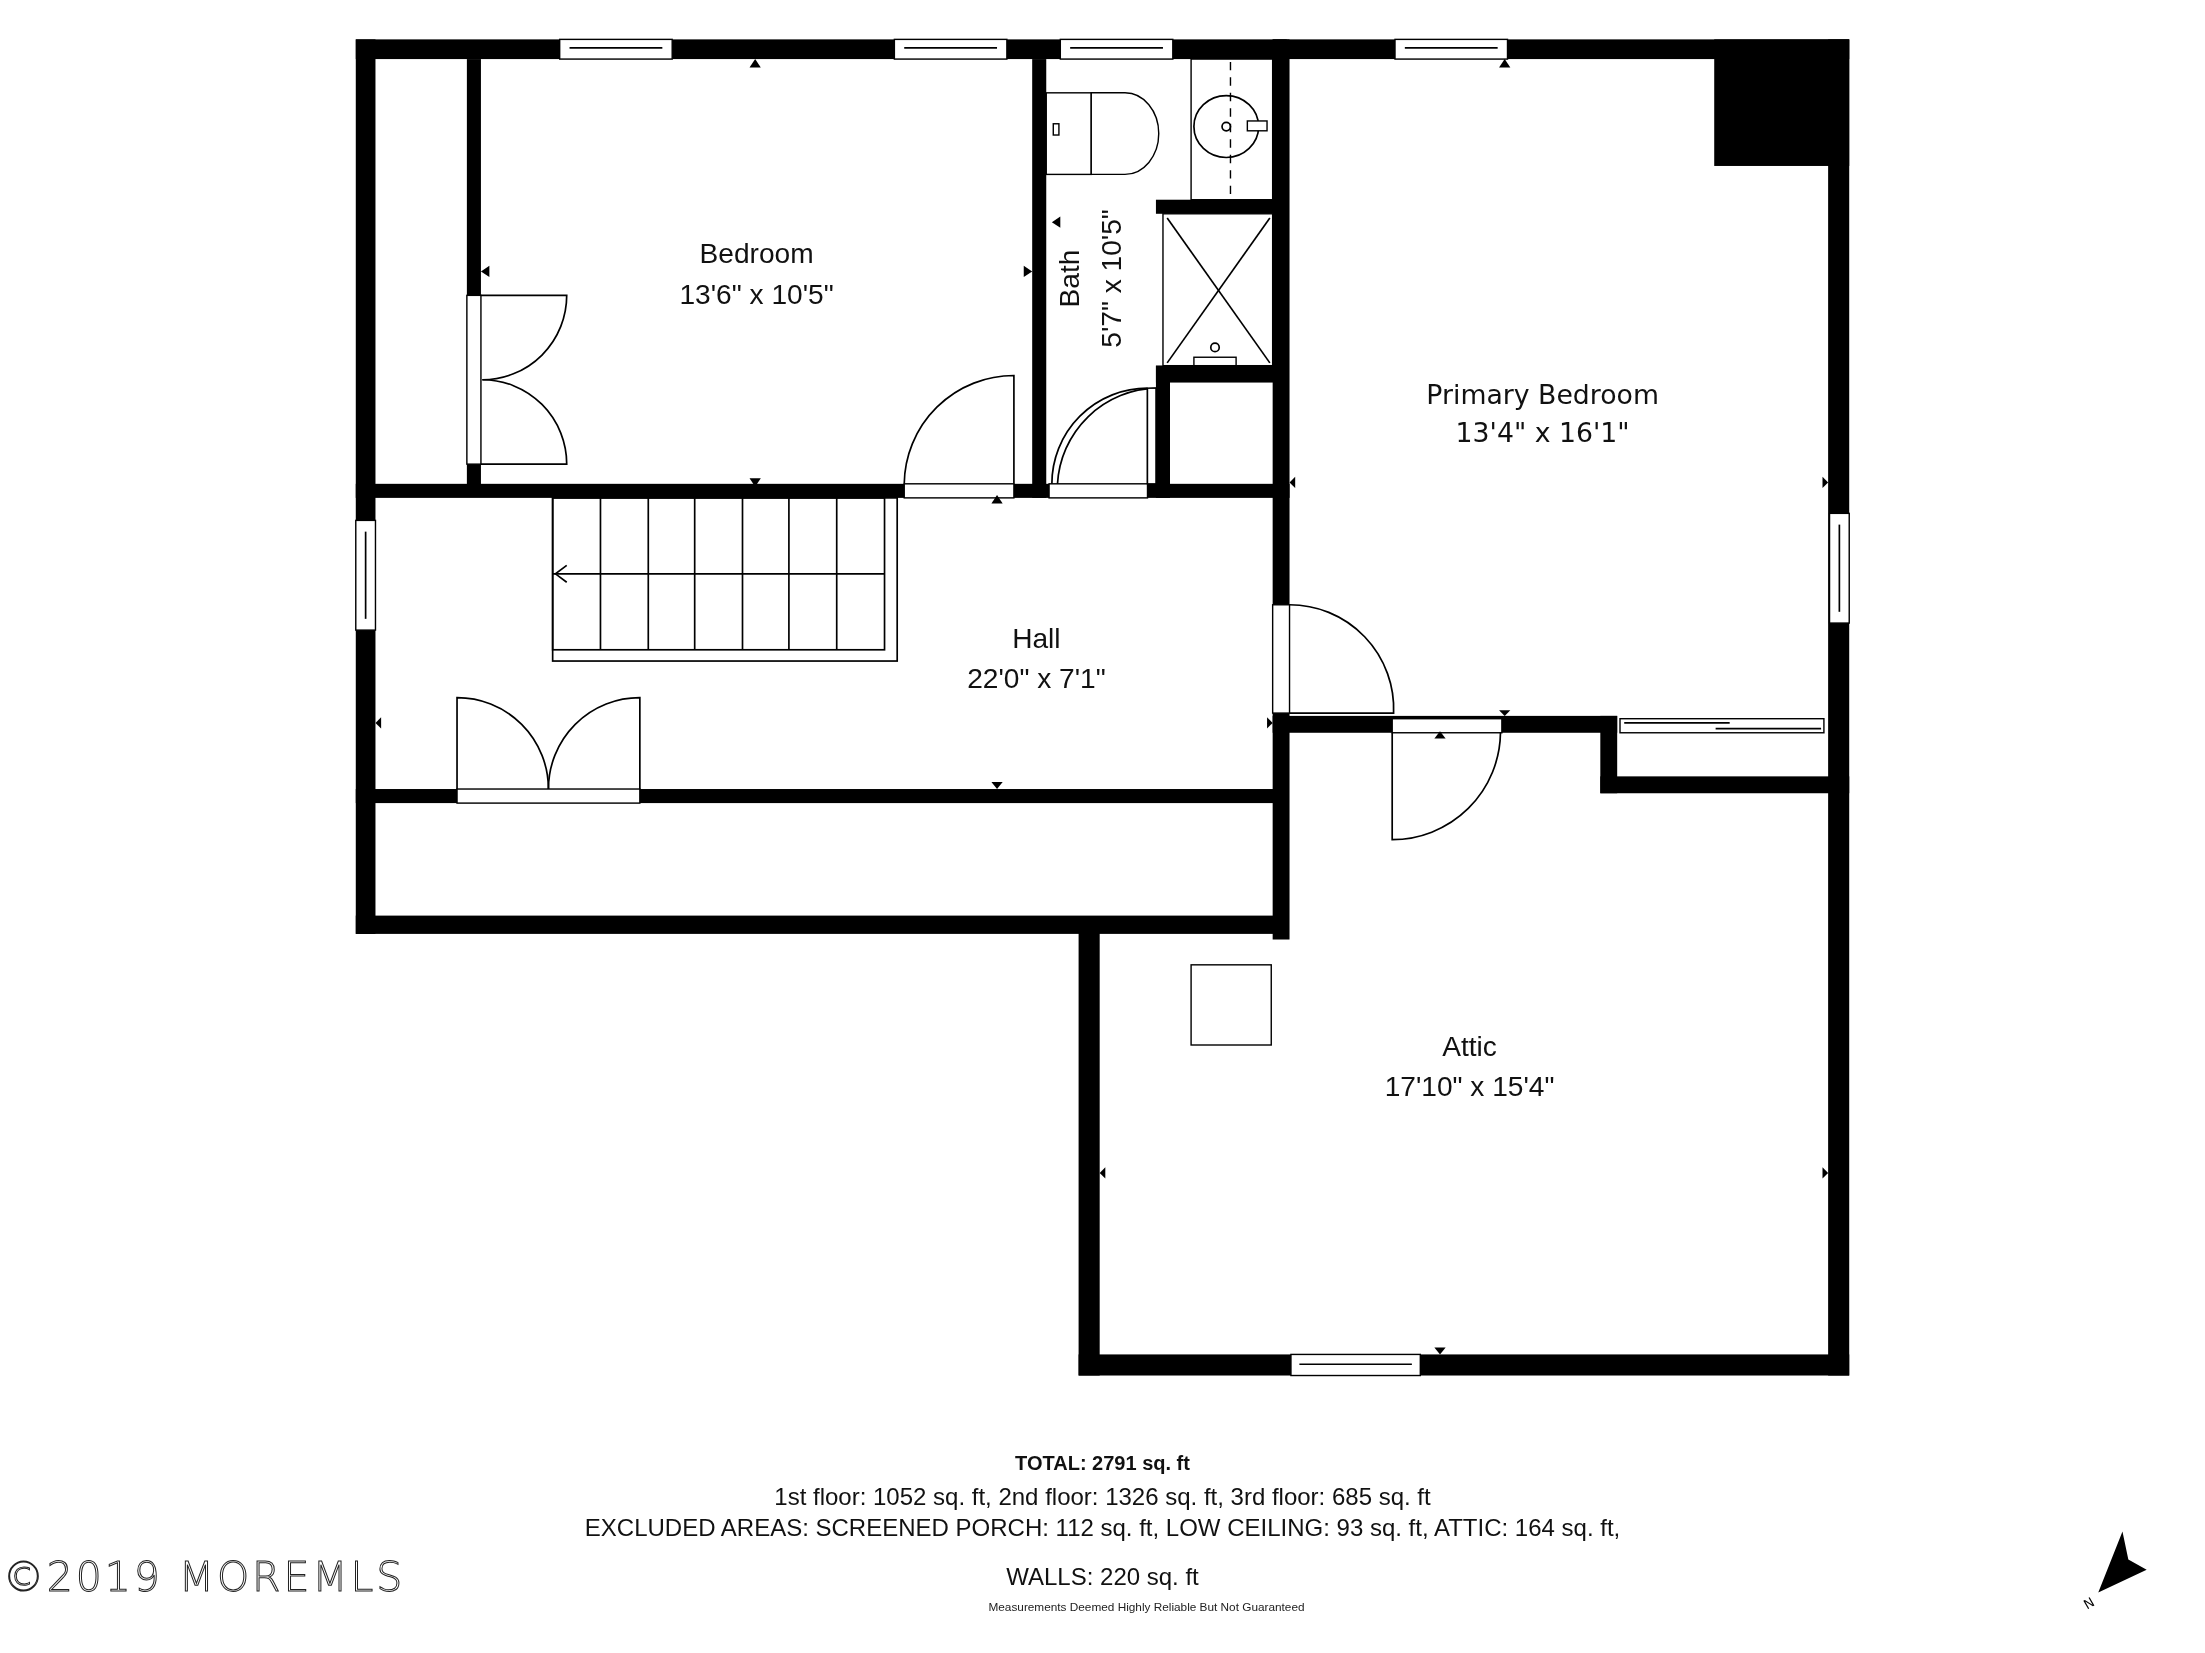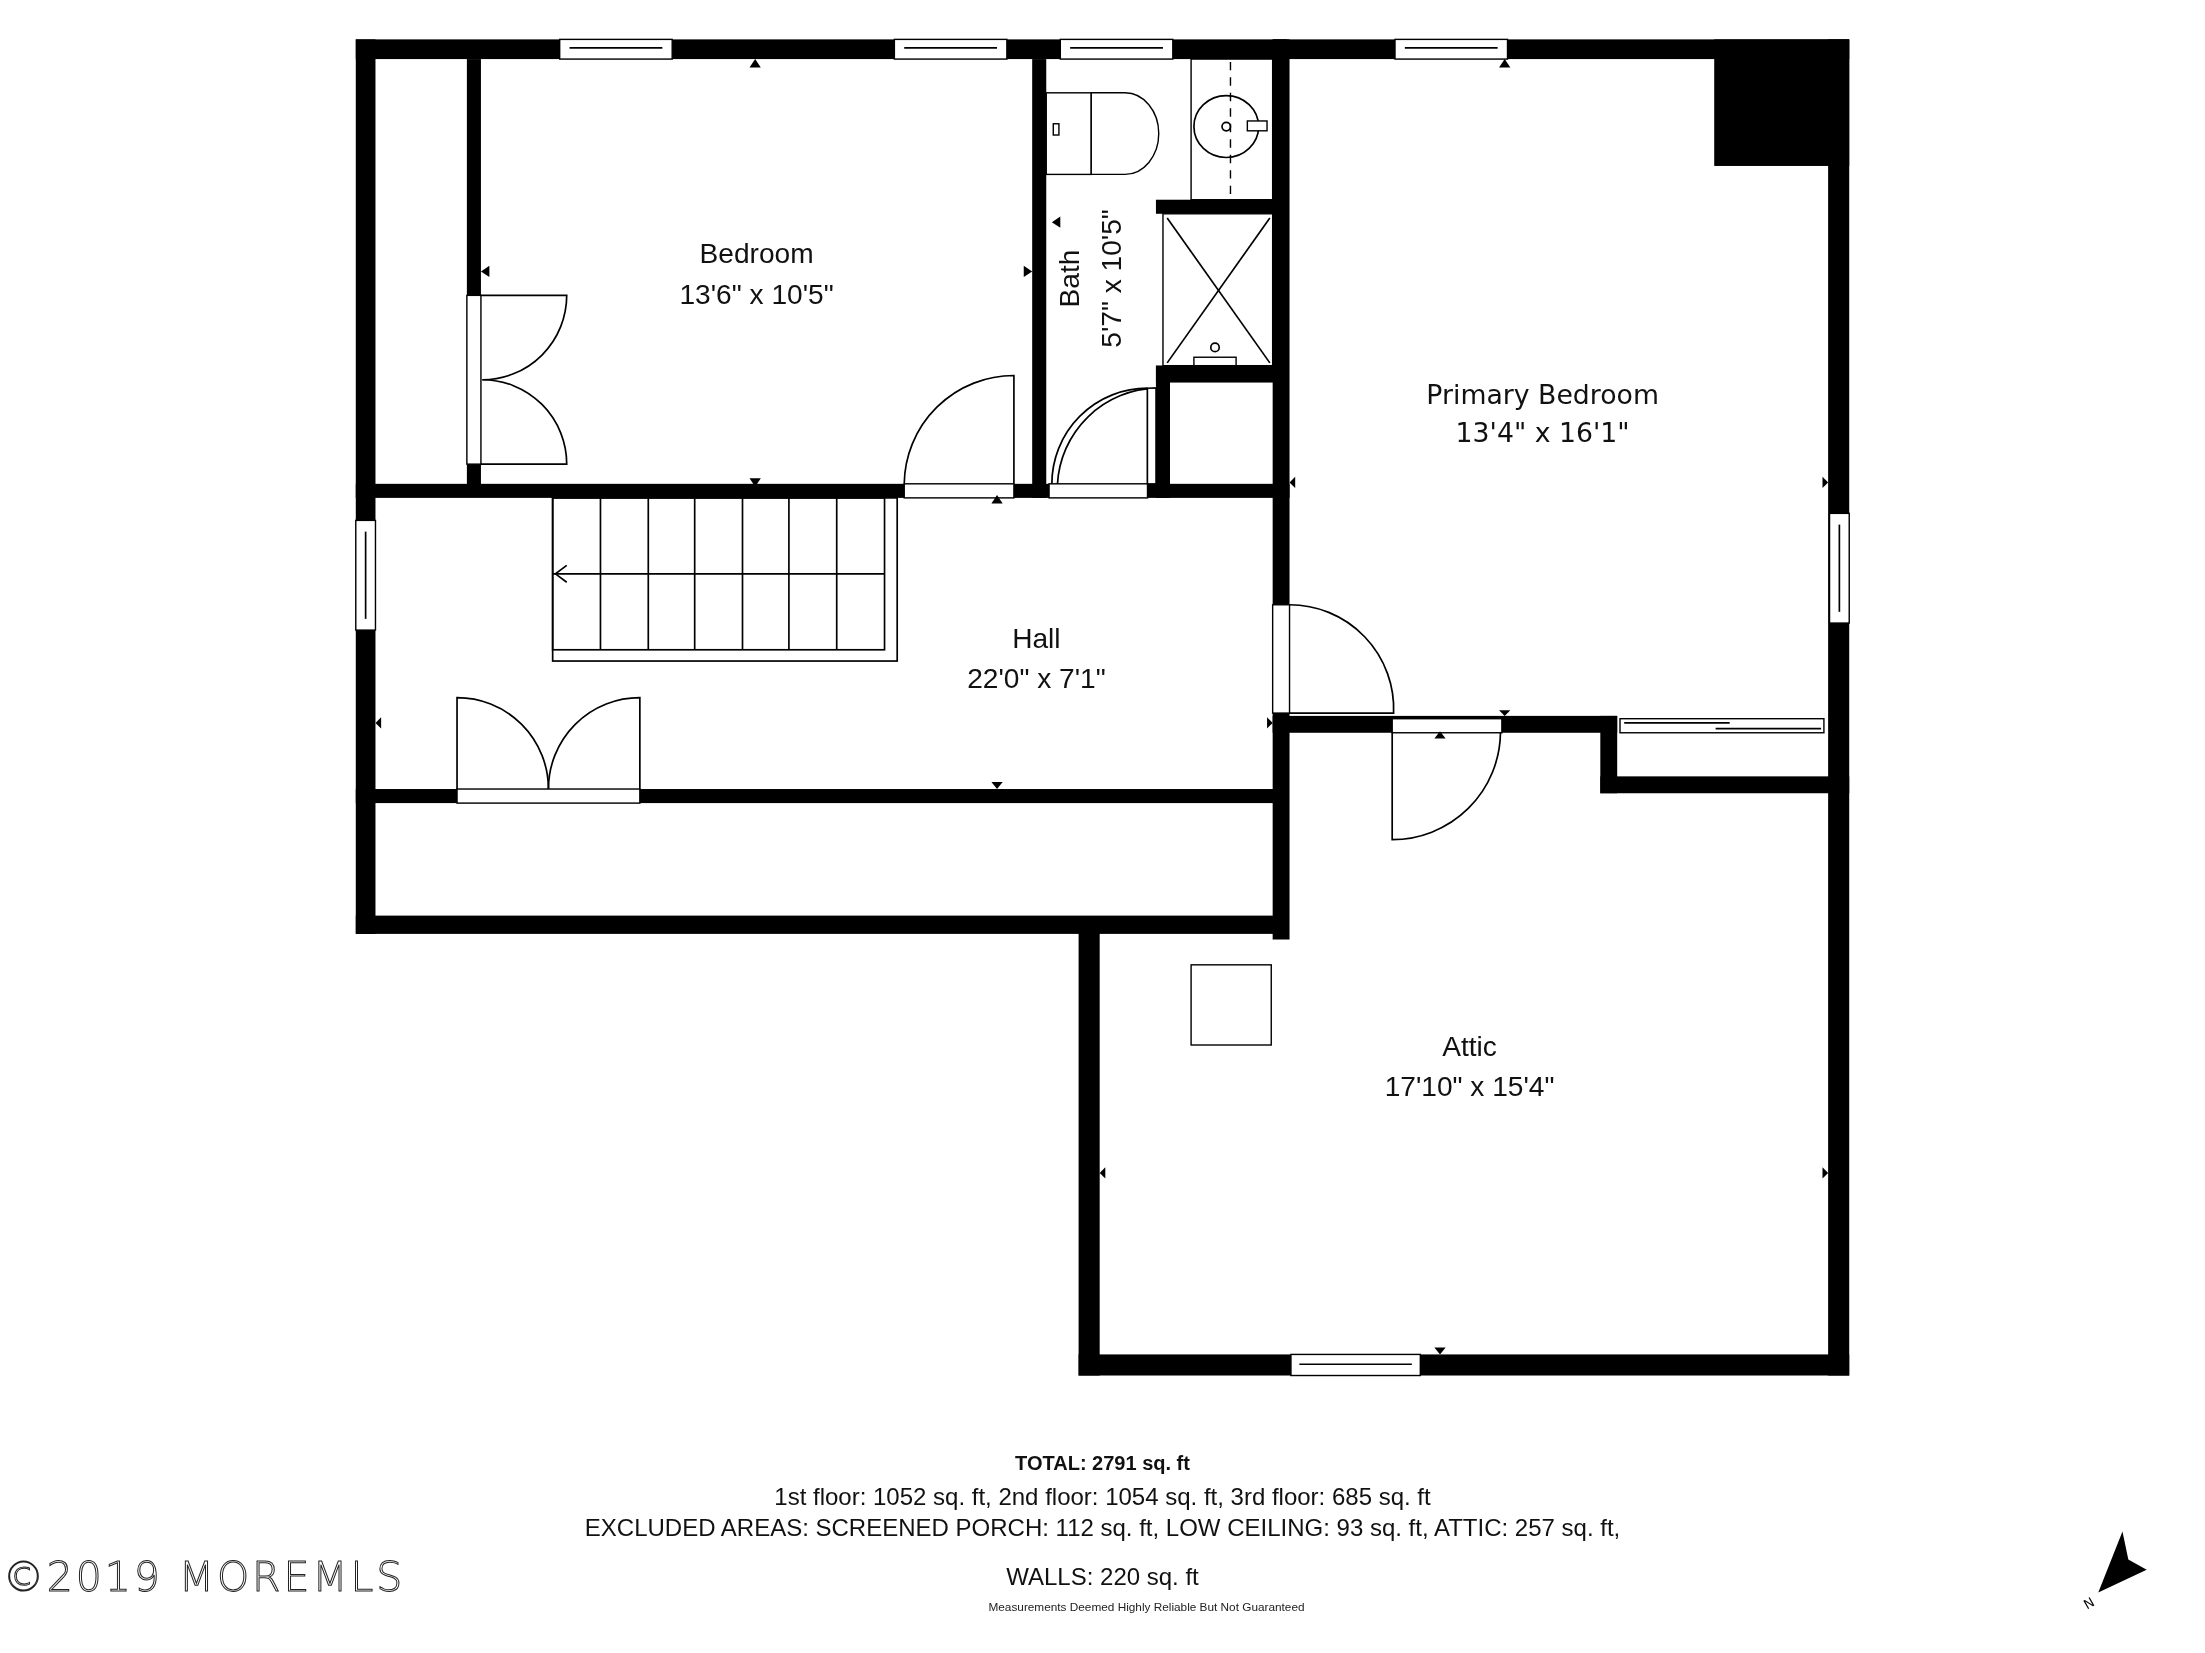--- a/index.html
+++ b/index.html
@@ -177,22 +177,22 @@
     <text class="room-label cond" x="737" y="461">Hall</text>
     <text class="room-label cond" x="737" y="489">22'0" x 7'1"</text>
   </g>
   <g>
     <text class="room-label cond" x="1045" y="751">Attic</text>
     <text class="room-label cond" x="1045" y="779">17'10" x 15'4"</text>
   </g>
 </svg>
 
 <div class="summary" id="sum-total">TOTAL: 2791 sq. ft</div>
-<div class="summary" id="sum-floors">1st floor: 1052 sq. ft, 2nd floor: 1054 sq. ft, 3rd floor: 685 sq. ft</div>
-<div class="summary" id="sum-excluded">EXCLUDED AREAS: SCREENED PORCH: 112 sq. ft, LOW CEILING: 93 sq. ft, ATTIC: 257 sq. ft,</div>
+<div class="summary" id="sum-floors">1st floor: 1052 sq. ft, 2nd floor: 1326 sq. ft, 3rd floor: 685 sq. ft</div>
+<div class="summary" id="sum-excluded">EXCLUDED AREAS: SCREENED PORCH: 112 sq. ft, LOW CEILING: 93 sq. ft, ATTIC: 164 sq. ft,</div>
 <div class="summary" id="sum-walls">WALLS: 220 sq. ft</div>
 <div class="summary" id="sum-disclaimer">Measurements Deemed Highly Reliable But Not Guaranteed</div>
 
 <div id="watermark">©2019 MOREMLS</div>
 
 <svg id="compass" viewBox="0 0 150 150" xmlns="http://www.w3.org/2000/svg">
   <path d="M77 13 L85 51 L110 65 L44 96 Z" fill="#000"></path>
   <text x="25" y="118" font-family="DejaVu Sans, sans-serif" font-size="18" fill="#000" transform="rotate(-30 30 112)">N</text>
 </svg>
 

